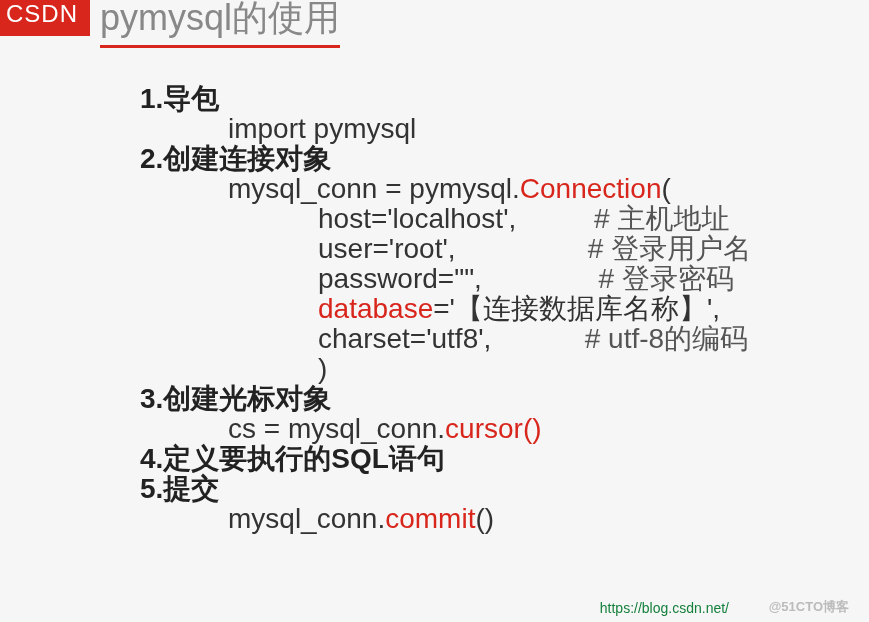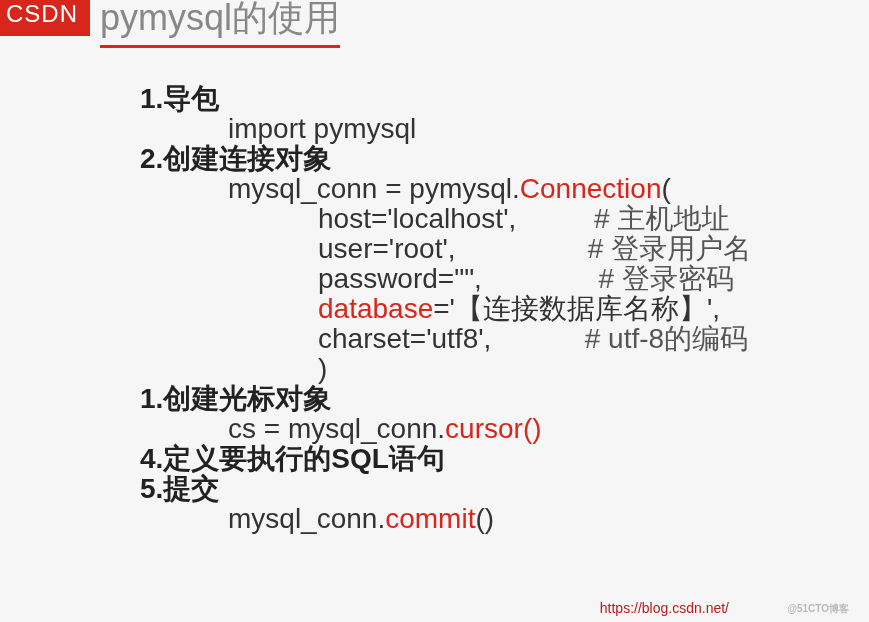--- a/index.html
+++ b/index.html
@@ -47,29 +47,29 @@
     .row { white-space: pre; }
     .bold { font-weight: 700; color: #222; }
     .indent1 { padding-left: 88px; }
     .indent2 { padding-left: 178px; }
     .red { color: #d8261c; }
     .comment { color: #555; }
     .watermark1 {
       position: absolute;
       bottom: 6px;
       right: 140px;
-      color: #b91c1c;
+      color: #15803d;
       font-size: 14px;
     }
     .watermark2 {
       position: absolute;
       bottom: 6px;
       right: 20px;
       color: #bbb;
-      font-size: 10px;
+      font-size: 13px;
       font-weight: 600;
     }
   </style>
 </head>
 <body>
 
 <div class="logo-bar">
   <span class="logo-text">CSDN</span>
 </div>
 
@@ -84,21 +84,21 @@
   <div class="row indent1"><span>mysql_conn = pymysql.</span><span class="red">Connection</span><span>(</span></div>
   <div id="params">
       <div class="row indent2"><span>host='localhost',</span>&nbsp;&nbsp;&nbsp;&nbsp;&nbsp;&nbsp;&nbsp;&nbsp;&nbsp;&nbsp;<span class="comment"># 主机地址</span></div>
       <div class="row indent2"><span>user='root',</span>&nbsp;&nbsp;&nbsp;&nbsp;&nbsp;&nbsp;&nbsp;&nbsp;&nbsp;&nbsp;&nbsp;&nbsp;&nbsp;&nbsp;&nbsp;&nbsp;&nbsp;<span class="comment"># 登录用户名</span></div>
       <div class="row indent2"><span>password="",</span>&nbsp;&nbsp;&nbsp;&nbsp;&nbsp;&nbsp;&nbsp;&nbsp;&nbsp;&nbsp;&nbsp;&nbsp;&nbsp;&nbsp;&nbsp;<span class="comment"># 登录密码</span></div>
       <div class="row indent2"><span class="red">database</span><span>='【连接数据库名称】',</span></div>
       <div class="row indent2"><span>charset='utf8',</span>&nbsp;&nbsp;&nbsp;&nbsp;&nbsp;&nbsp;&nbsp;&nbsp;&nbsp;&nbsp;&nbsp;&nbsp;<span class="comment"># utf-8的编码</span></div>
       <div class="row indent2"><span>)</span></div>
     </div>
 
-  <div class="row bold">1.创建光标对象</div>
+  <div class="row bold">3.创建光标对象</div>
   <div class="row indent1"><span>cs = mysql_conn.</span><span class="red">cursor()</span></div>
 
   <div class="row bold">4.定义要执行的SQL语句</div>
 
   <div class="row bold">5.提交</div>
   <div class="row indent1"><span>mysql_conn.</span><span class="red">commit</span><span>()</span></div>
 
 </div>
 
 <div class="watermark1">https://blog.csdn.net/</div>

